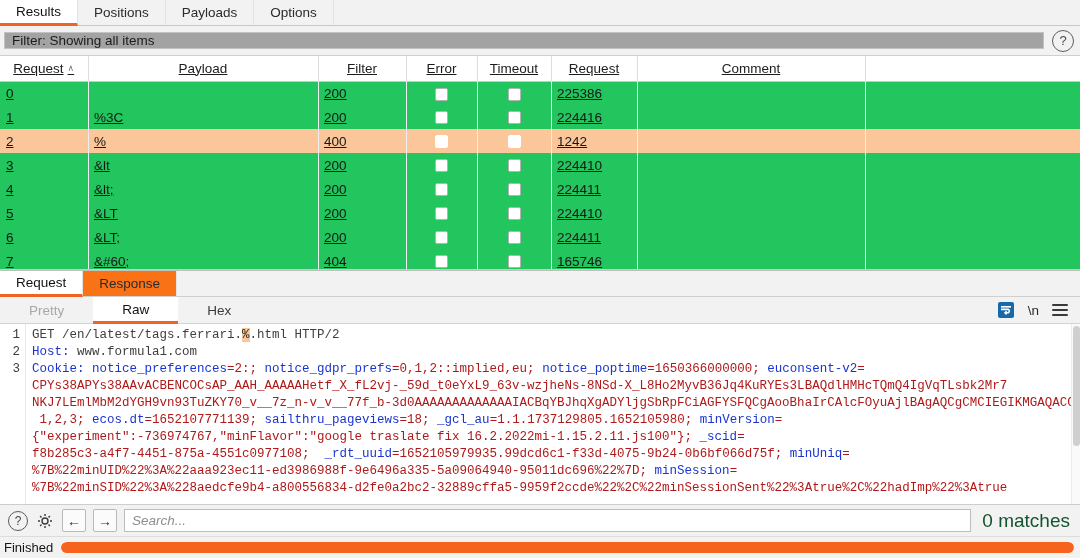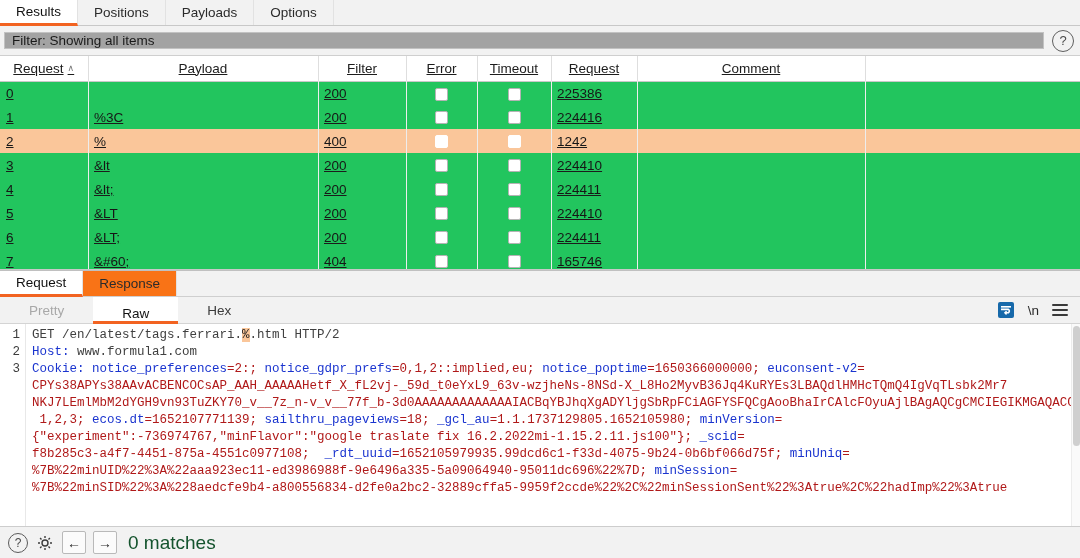--- a/index.html
+++ b/index.html
@@ -158,21 +158,20 @@
     display: flex; align-items: center;
     font-size: 13.5px;
     color: #3b3b3b;
     cursor: default;
   }
   .vtab.disabled { color: #a8a8a8; }
   .vtab.active {
     background: #fff; color: #121212;
     border-bottom: 3px solid #f26321;
     margin-bottom: -1px;
-    align-items: flex-end;
   }
   .vspacer { flex: 1 1 auto; }
   .vicons { display: flex; align-items: center; gap: 13px; padding-right: 12px; }
   .icon-wrap { display: flex; align-items: center; justify-content: center; cursor: pointer; }
   .nl-glyph {
     font-size: 13.5px; color: #2b2b2b;
     font-family: "Liberation Sans", sans-serif;
   }
   .burger { width: 16px; display: flex; flex-direction: column; gap: 3px; cursor: pointer; }
   .burger i { display: block; height: 2px; background: #3a3a3a; border-radius: 1px; }
@@ -507,17 +506,26 @@
           <path d="M9 2 V4 M9 14 V16 M2 9 H4 M14 9 H16 M4.1 4.1 L5.5 5.5 M12.5 12.5 L13.9 13.9 M13.9 4.1 L12.5 5.5 M5.5 12.5 L4.1 13.9"></path>
         </g>
       </svg>
     </div>
     <div class="sqbtn">
       <span>←</span>
     </div>
     <div class="sqbtn">
       <span>→</span>
     </div>
+    <div class="searchfield">
+      <span>Search...</span>
+    </div>
     <div class="matches">0 matches</div>
   </div>
 
+  <div class="statusbar">
+    <div class="statuslabel">Finished</div>
+    <div class="progtrack">
+      <div class="progfill" style="width: 100%;"></div>
+    </div>
+  </div>
 
 </div>
 
 </body></html>

